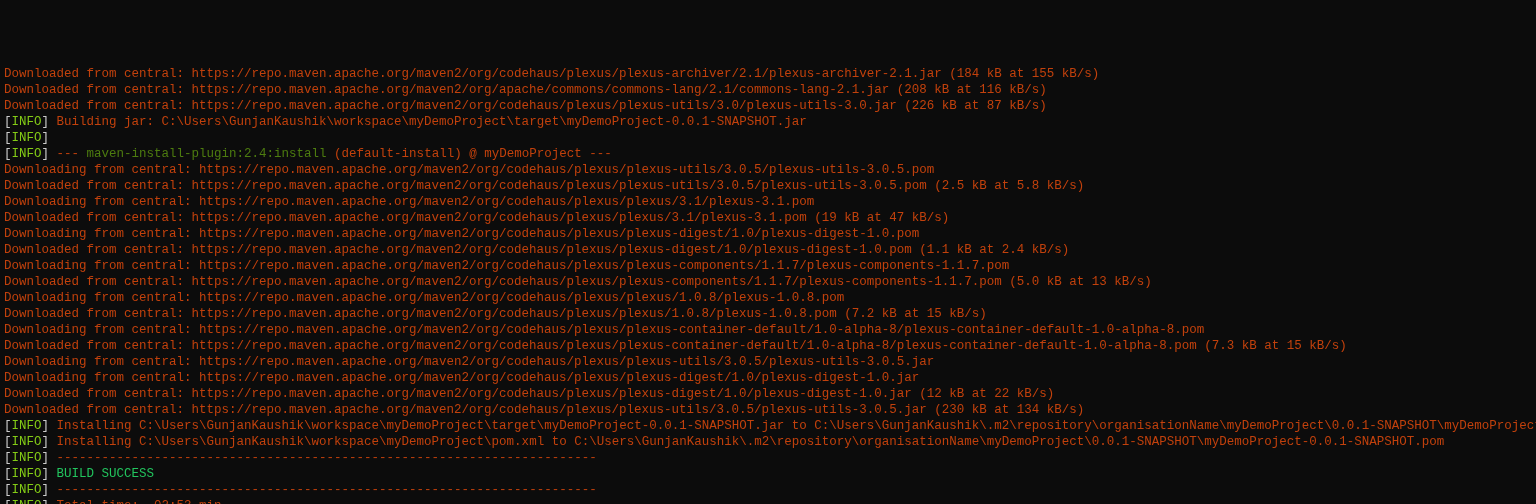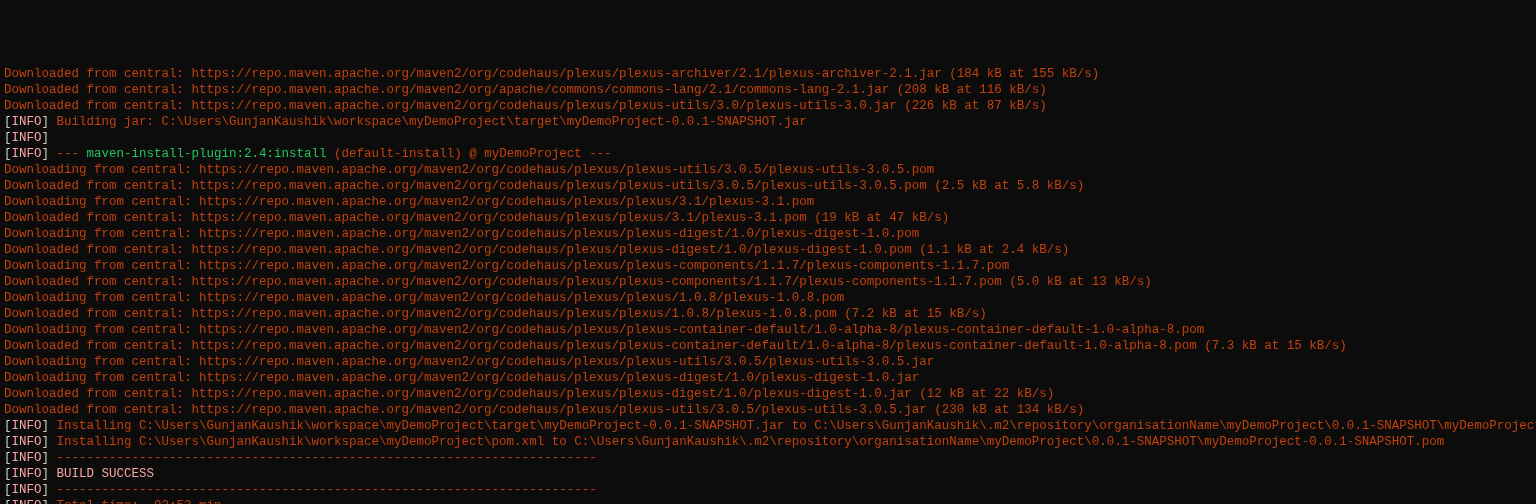--- a/index.html
+++ b/index.html
@@ -16,30 +16,30 @@
       padding: 2px 4px;
       white-space: pre;
       overflow: hidden;
       width: 1536px;
       height: 504px;
     }
     .line {
       display: block;
     }
     .info-tag {
-      color: #fca5a5;
+      color: #84cc16;
     }
     .bracket {
       color: #cccccc;
     }
     .plugin {
-      color: #22c55e;
+      color: #4d7c0f;
     }
     .success {
-      color: #fca5a5;
+      color: #22c55e;
     }
     .plain {
       color: #c2410c;
     }
   </style>
 </head>
 <body>
 
 
 

